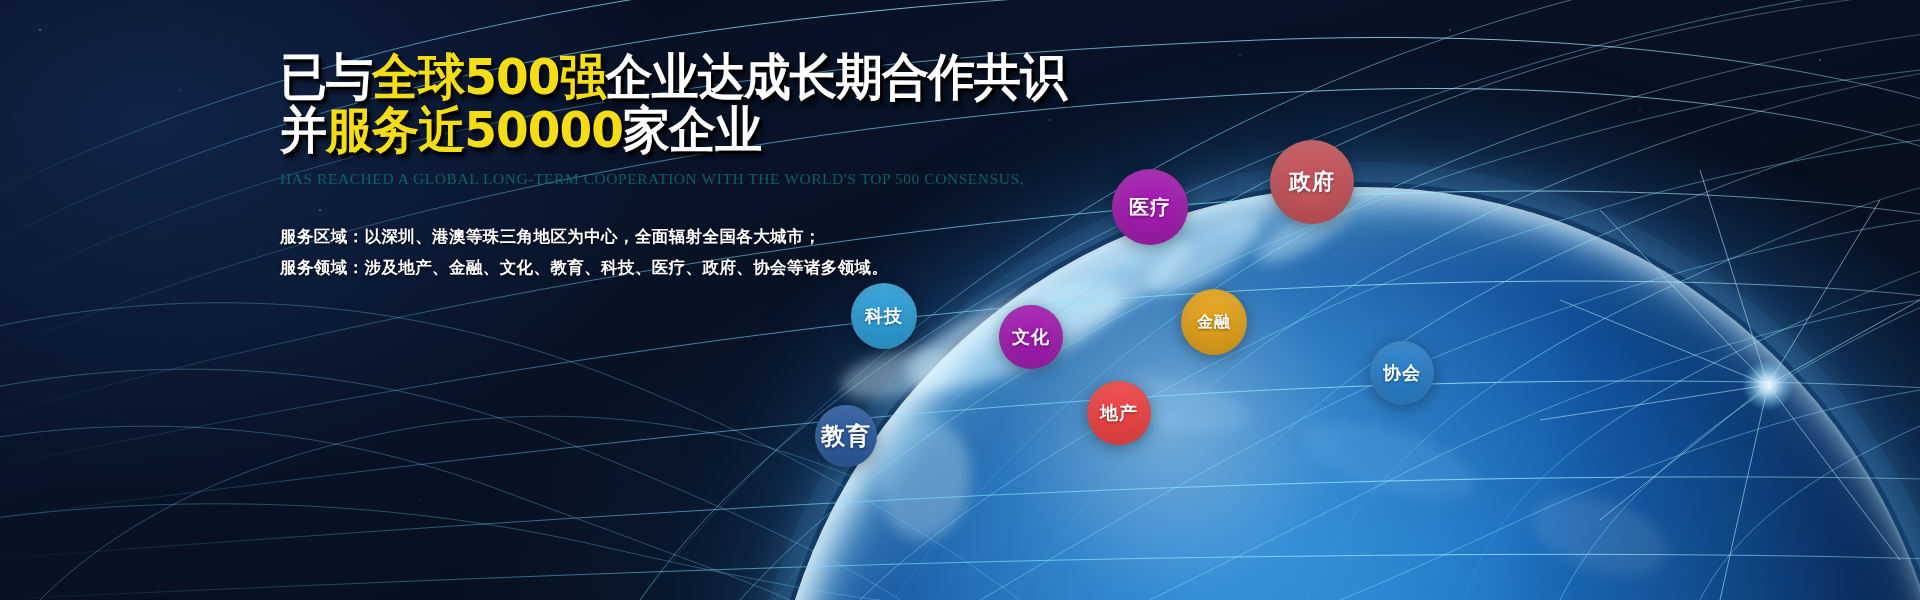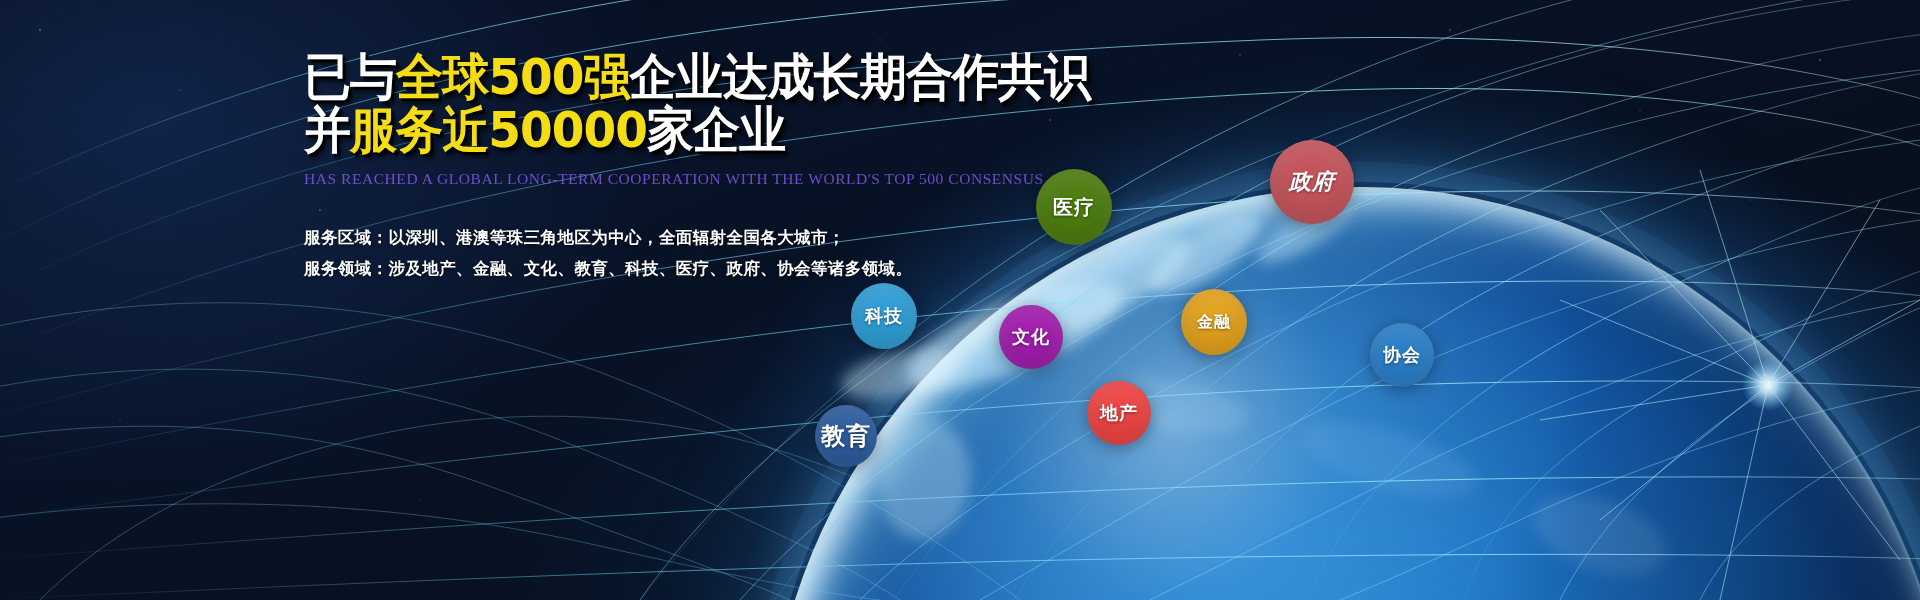--- a/index.html
+++ b/index.html
@@ -94,21 +94,21 @@
   .globe-shade{
     position:absolute; left:770px; top:190px;
     width:1180px; height:1180px; border-radius:50%;
     background:radial-gradient(circle at 18% 10%, rgba(0,0,0,0) 40%, rgba(2,8,22,.55) 78%, rgba(1,4,14,.82) 100%);
   }
 
   
   .net{position:absolute; inset:0; width:1920px; height:600px;}
 
   
-  .copy{position:absolute; left:304px; top:52px; width:760px;}
+  .copy{position:absolute; left:280px; top:52px; width:760px;}
 
   .headline{
     font-family:"DejaVu Sans","Liberation Sans",sans-serif;
     font-weight:700;
     font-size:50px;
     line-height:50px;
     letter-spacing:-1px;
     white-space:nowrap;
     transform:scaleX(.94);
     transform-origin:left center;
@@ -119,28 +119,28 @@
   .hl-1{margin-bottom:3px;}
   .hl-w{color:#ffffff;}
   .hl-y{color:#f5dd16;}
 
   .eng{
     margin-top:14px;
     font-family:"Liberation Serif","DejaVu Serif",serif;
     font-size:15.5px;
     line-height:20px;
     letter-spacing:.55px;
-    color:#8b5cf6;
+    color:#0f766e;
     opacity:.78;
     white-space:nowrap;
   }
 
   .body-txt{
     margin-top:33px;
-    font-family:Liberation Sans, sans-serif;
+    font-family:Liberation Mono, monospace;
     font-size:16.5px;
     font-weight:700;
     line-height:31px;
     color:#ffffff;
     letter-spacing:.4px;
     white-space:nowrap;
     text-shadow:0 1px 3px rgba(0,0,0,.7);
   }
 
   
@@ -267,36 +267,36 @@
     </div>
 
     <div class="body-txt">
       <div>服务区域：以深圳、港澳等珠三角地区为中心，全面辐射全国各大城市；</div>
       <div>服务领域：涉及地产、金融、文化、教育、科技、医疗、政府、协会等诸多领域。</div>
     </div>
 
   </div>
 
   <div id="nodes-layer">
-      <div class="node" style="left: 1270px; top: 140px; width: 84px; height: 84px; background: rgb(196, 84, 92); font-size: 22px; font-style: italic;">
+      <div class="node" style="left: 1270px; top: 140px; width: 84px; height: 84px; background: rgb(196, 84, 92); font-size: 22px;">
         <span>政府</span>
       </div>
-      <div class="node" style="left: 1036px; top: 169px; width: 76px; height: 76px; background: #4d7c0f; font-size: 20px;">
+      <div class="node" style="left: 1112px; top: 169px; width: 76px; height: 76px; background: #a21caf; font-size: 20px;">
         <span>医疗</span>
       </div>
       <div class="node" style="left: 1181px; top: 289px; width: 66px; height: 66px; background: rgb(227, 162, 28); font-size: 16px;">
         <span>金融</span>
       </div>
       <div class="node" style="left: 851px; top: 283px; width: 66px; height: 66px; background: rgb(46, 158, 214); font-size: 18px;">
         <span>科技</span>
       </div>
       <div class="node" style="left: 999px; top: 305px; width: 64px; height: 64px; background: #a21caf; font-size: 18px;">
         <span>文化</span>
       </div>
-      <div class="node" style="left: 1370px; top: 323px; width: 64px; height: 64px; background: rgb(42, 127, 201); font-size: 18px;">
+      <div class="node" style="left: 1370px; top: 341px; width: 64px; height: 64px; background: rgb(42, 127, 201); font-size: 18px;">
         <span>协会</span>
       </div>
       <div class="node" style="left: 1087px; top: 381px; width: 64px; height: 64px; background: #ef4444; font-size: 18px;">
         <span>地产</span>
       </div>
       <div class="node" style="left: 815px; top: 405px; width: 62px; height: 62px; background: rgb(44, 92, 159); font-size: 24px;">
         <span>教育</span>
       </div>
     </div>
 

